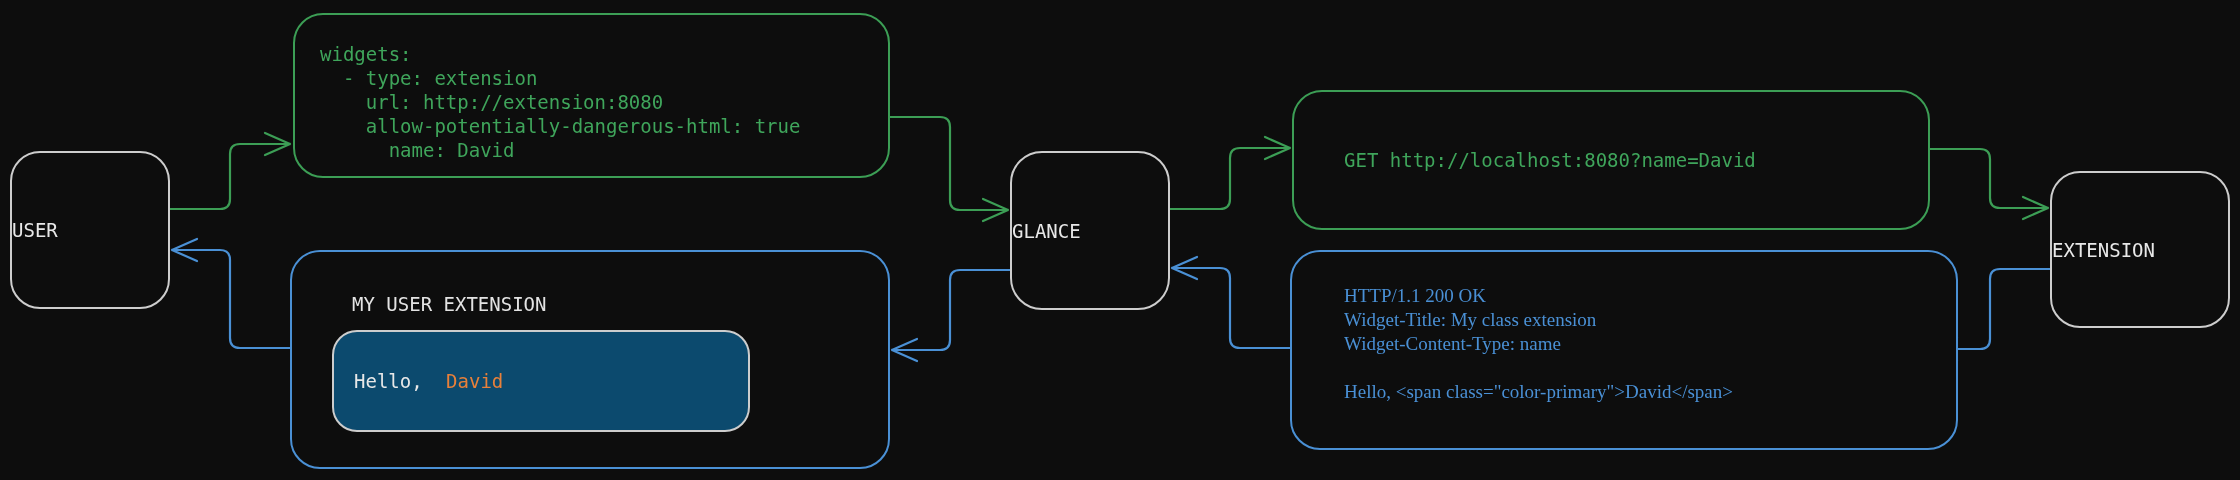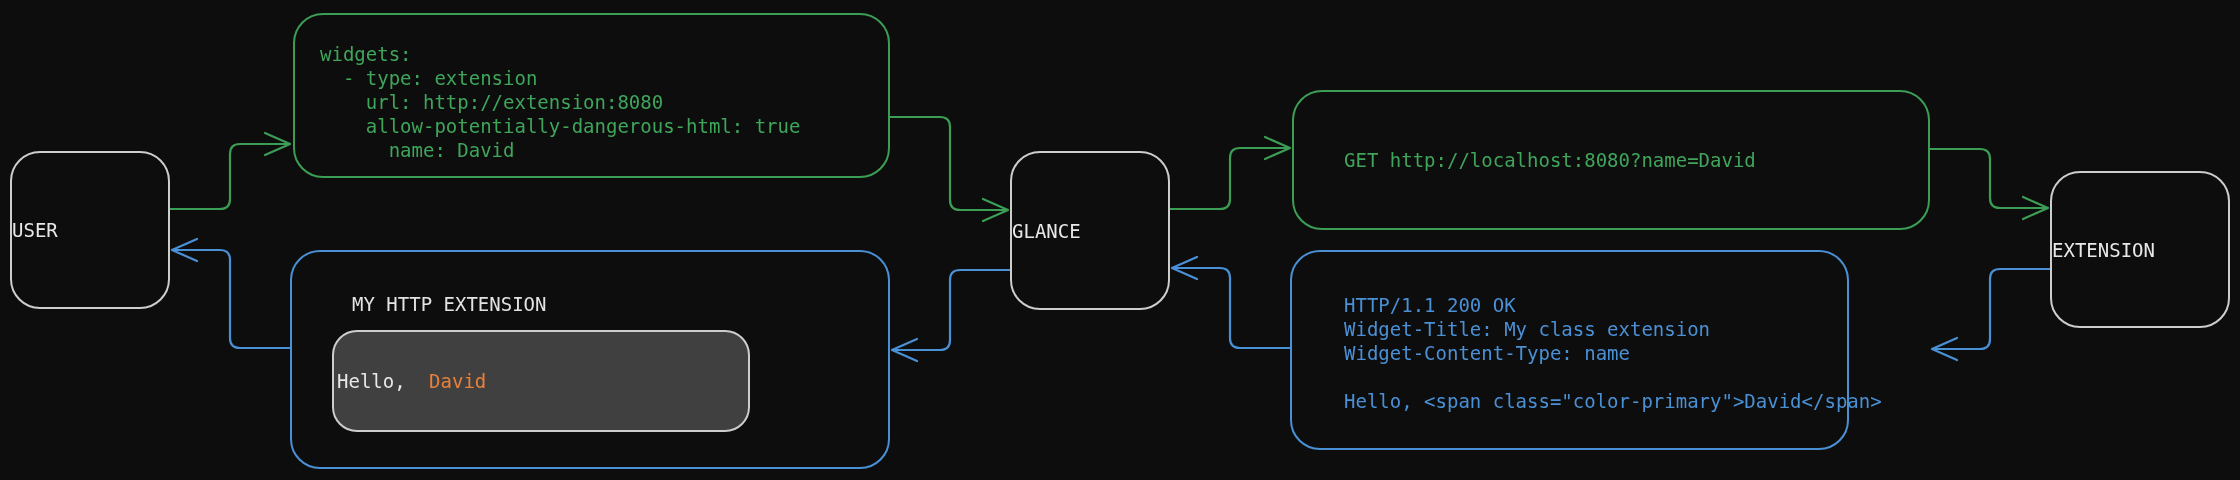--- a/index.html
+++ b/index.html
@@ -37,21 +37,21 @@
     border: 2px solid #cdcdcd;
     border-radius: 30px;
     display: flex;
     align-items: center;
     justify-content: flex-start;
     color: #e8e8e8;
     font-size: 19px;
     box-sizing: border-box;
   }
   #node-user      { left: 10px;   top: 151px; width: 160px; height: 158px; }
-  #node-glance    { left: 1010px; top: 151px; width: 160px; height: 159px; }
+  #node-glance    { left: 1010px; top: 151px; width: 160px; height: 159px; border-radius: 32px; }
   #node-extension { left: 2050px; top: 151px; width: 180px; height: 157px; margin-top: 20px; }
 
   .box {
     position: absolute;
     z-index: 2;
     background: #0d0d0d;
     border-radius: 30px;
     box-sizing: border-box;
     font-size: 19px;
   }
@@ -62,22 +62,23 @@
     left: 293px; top: 13px; width: 597px; height: 165px;
     padding: 27px 0 0 25px;
   }
   #request-box {
     left: 1292px; top: 90px; width: 638px; height: 140px;
     display: flex;
     align-items: center;
     padding-left: 50px;
   }
   #response-box {
-    left: 1290px; top: 250px; width: 559px; height: 200px;
-    padding: 41px 0 0 52px;
+    left: 1290px; top: 250px; width: 668px; height: 200px;
+    padding: 32px 0 0 52px;
+    font-family: Liberation Serif, serif;
   }
   #widget-box {
     left: 290px; top: 250px; width: 600px; height: 219px;
     color: #e8e8e8;
   }
   .code-line {
     line-height: 24px;
     min-height: 24px;
     white-space: pre;
   }
@@ -93,22 +94,22 @@
     position: absolute;
     left: 40px;
     top: 78px;
     width: 418px;
     height: 102px;
     border: 2px solid #cdcdcd;
     border-radius: 25px;
     box-sizing: border-box;
     display: flex;
     align-items: center;
-    padding-left: 3px;
-    background: #404040;
+    padding-left: 20px;
+    background: #0c4a6e;
   }
   #widget-inner .prefix { color: #e8e8e8; white-space: pre; }
   #widget-inner .orange { color: #e8803a; white-space: pre; margin-left: 12px; }
 </style>
 </head>
 <body>
 
 <div id="canvas">
 
   <svg id="edges" width="2240" height="480" viewBox="0 0 2240 480">
@@ -148,20 +149,20 @@
 
   <div class="box blue" id="response-box">
     <div class="code-line">HTTP/1.1 200 OK</div>
     <div class="code-line">Widget-Title: My class extension</div>
     <div class="code-line">Widget-Content-Type: name</div>
     <div class="code-line"></div>
     <div class="code-line">Hello, &lt;span class="color-primary"&gt;David&lt;/span&gt;</div>
   </div>
 
   <div class="box blue" id="widget-box">
-    <div id="widget-title">MY HTTP EXTENSION</div>
+    <div id="widget-title">MY USER EXTENSION</div>
     <div id="widget-inner">
       <span class="prefix">Hello, </span>
         <span class="orange">David</span>
     </div>
   </div>
 
 </div>
 
 </body></html>

